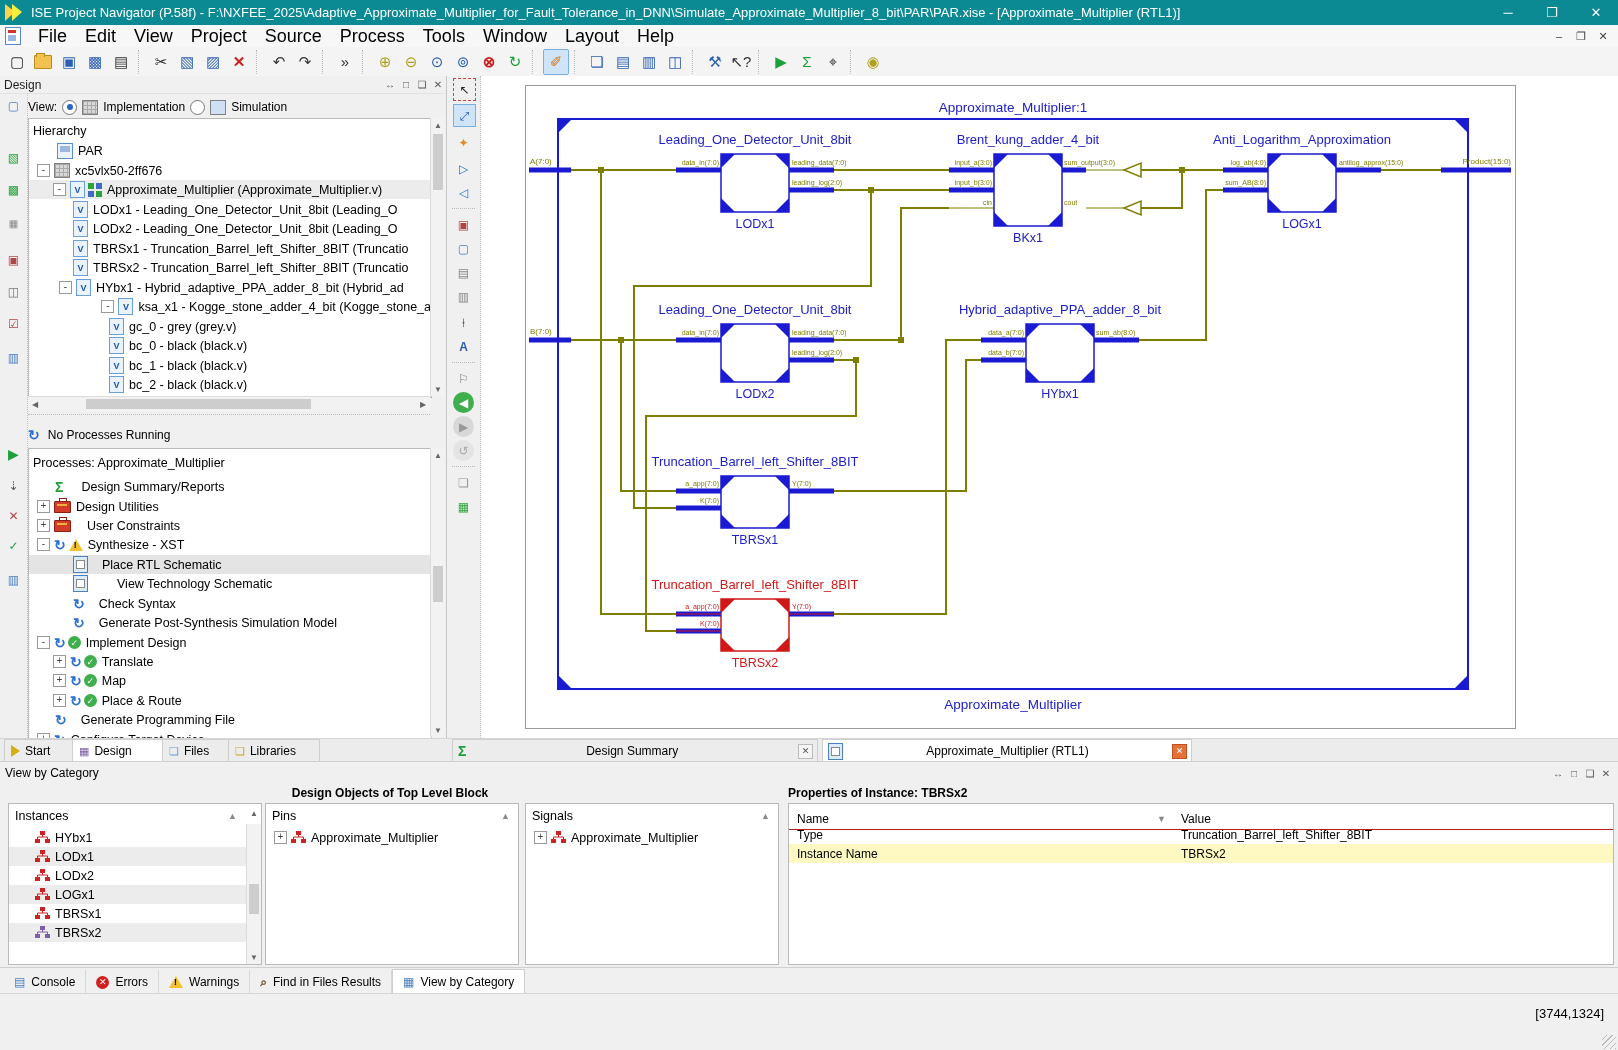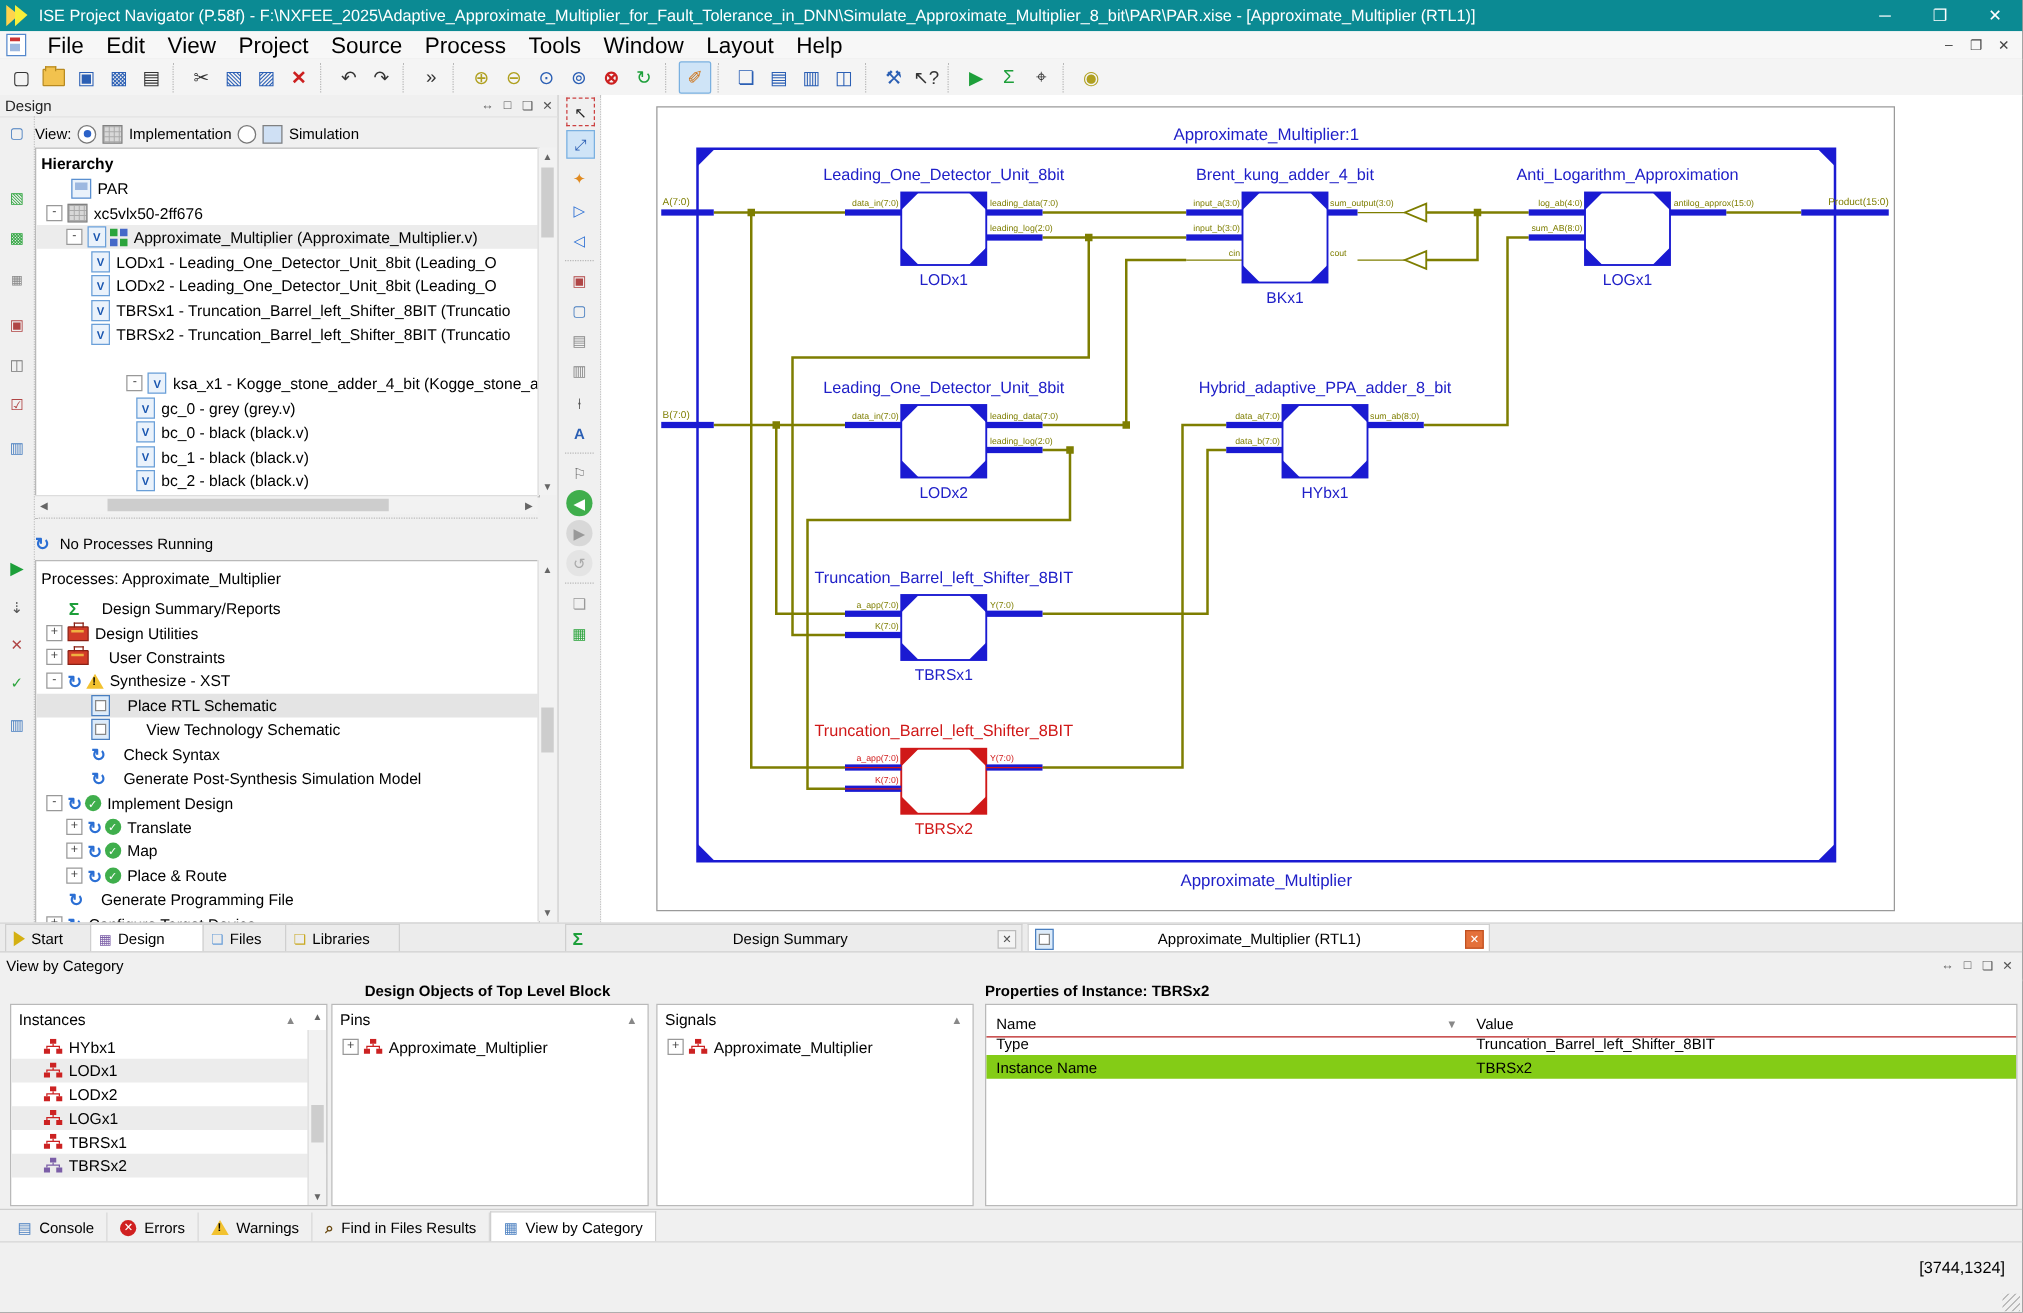--- a/index.html
+++ b/index.html
@@ -212,21 +212,21 @@
         <span>View:</span>
         <span class="radio on"></span>
         <span class="chipicon"></span>
         <span>Implementation</span>
         <span class="radio"></span>
         <span class="chipicon" style="background:#cfe0f4;"></span>
         <span>Simulation</span>
       </div>
 
       <div class="white-box abs" style="left:28px;top:42px;width:402px;height:278px;overflow:hidden;">
-        <div class="trow" style="top:2px;font-weight:bold;">
+        <div class="trow" style="top:2px;">
             <span class="tl" style="margin-left:4px;">Hierarchy</span>
           </div>
         <div class="trow" style="top:22px;padding-left:28px;">
           <span class="projicon"></span>
           <span class="tl">PAR</span>
           </div>
         <div class="trow" style="top:42px;padding-left:8px;">
           <span class="expander exp-open"></span>
           <span class="chipicon"></span>
           <span class="tl">xc5vlx50-2ff676</span>
@@ -245,20 +245,25 @@
           <span class="vfile"></span>
           <span class="tl">LODx2 - Leading_One_Detector_Unit_8bit (Leading_O</span>
           </div>
         <div class="trow" style="top:120px;padding-left:44px;">
           <span class="vfile"></span>
           <span class="tl">TBRSx1 - Truncation_Barrel_left_Shifter_8BIT (Truncatio</span>
           </div>
         <div class="trow" style="top:139px;padding-left:44px;">
           <span class="vfile"></span>
           <span class="tl">TBRSx2 - Truncation_Barrel_left_Shifter_8BIT (Truncatio</span>
+          </div>
+        <div class="trow" style="top:159px;padding-left:30px;">
+          <span class="expander exp-open"></span>
+          <span class="vfile"></span>
+          <span class="tl">HYbx1 - Hybrid_adaptive_PPA_adder_8_bit (Hybrid_ad</span>
           </div>
         <div class="trow" style="top:178px;padding-left:56px;justify-content:flex-end;">
           <span class="expander exp-open"></span>
           <span class="vfile"></span>
           <span class="tl">ksa_x1 - Kogge_stone_adder_4_bit (Kogge_stone_a</span>
           </div>
         <div class="trow" style="top:198px;padding-left:80px;">
           <span class="vfile"></span>
           <span class="tl">gc_0 - grey (grey.v)</span>
           </div>
@@ -688,21 +693,21 @@
     <div class="white-box abs" style="left:788px;top:20px;width:824px;height:160px;overflow:hidden;">
       <div class="props-row" style="top:5px;height:20px;border-bottom:1px solid #b91c1c;">
         <span style="margin-left:8px;">Name</span>
         <span class="sortup" style="position:absolute;left:368px;">▼</span>
         <span style="position:absolute;left:392px;">Value</span>
       </div>
       <div class="props-row" style="top:21px;">
         <span style="margin-left:8px;">Type</span>
         <span style="position:absolute;left:392px;">Truncation_Barrel_left_Shifter_8BIT</span>
       </div>
-      <div class="props-row" style="top:40px;background:#84cc16;">
+      <div class="props-row" style="top:40px;background:#fef9c3;">
         <span style="margin-left:8px;">Instance Name</span>
         <span style="position:absolute;left:392px;">TBRSx2</span>
       </div>
     </div>
   </div>
 
   <div class="abs" style="left:0;top:967px;width:1618px;height:26px;background:#f0f0f0;border-top:1px solid #cfcfcf;display:flex;align-items:flex-end;">
     <div class="bt-tab" style="margin-left:4px;">
       <span style="color:#4a7fc0;">▤</span>
       <span>Console</span>

